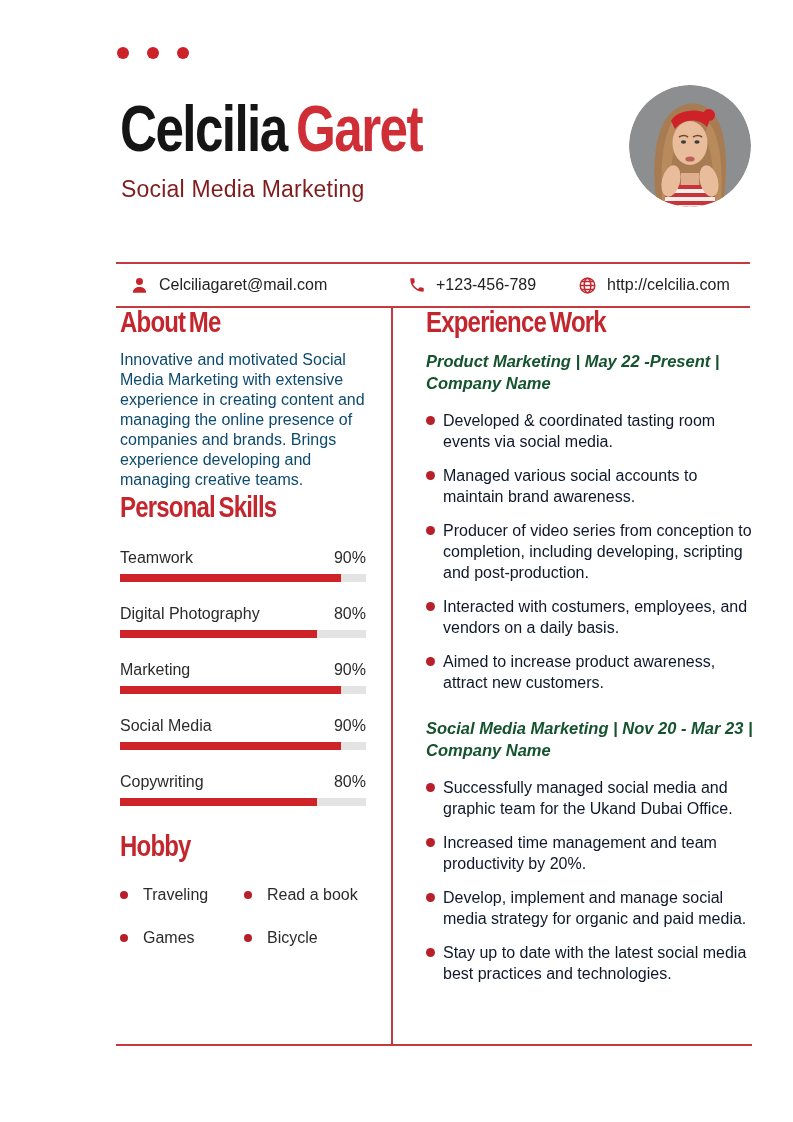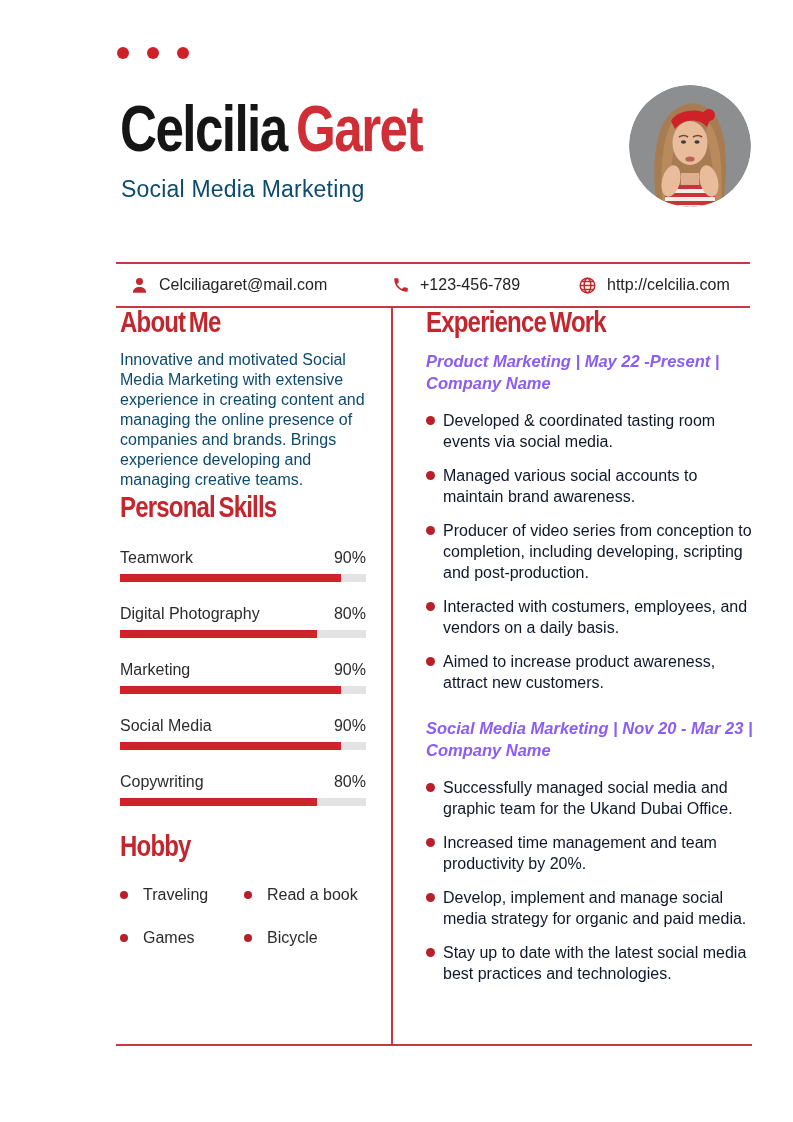--- a/index.html
+++ b/index.html
@@ -8,30 +8,30 @@
 
   
   .dots{position:absolute;left:79px;top:47px;display:flex;gap:18px;}
   .dots span{width:12px;height:12px;border-radius:50%;background:#cc2129;display:block;}
 
   
   .name{position:absolute;left:82px;top:96px;margin:0;font-size:64px;font-weight:800;
         letter-spacing:-2px;color:#151515;white-space:nowrap;transform:scaleX(.8);transform-origin:left top;
         line-height:1.05;}
   .name .last{color:#cf2e36;margin-left:12px;}
-  .subtitle{position:absolute;left:83px;top:176px;font-size:23px;color:#0c4a6e;letter-spacing:.2px;}
+  .subtitle{position:absolute;left:83px;top:176px;font-size:23px;color:#7f1d1d;letter-spacing:.2px;}
 
   
   .avatar{position:absolute;left:591px;top:85px;width:122px;height:122px;border-radius:50%;overflow:hidden;}
 
   
   .contact-bar{position:absolute;left:78px;top:262px;width:634px;height:42px;
                border-top:2px solid #c43a40;border-bottom:2px solid #c43a40;}
   .c-item{position:absolute;top:0;height:100%;display:flex;align-items:center;gap:10px;font-size:16px;color:#222;}
-  .c-item.i1{left:14px;} .c-item.i2{left:276px;} .c-item.i3{left:462px;}
+  .c-item.i1{left:14px;} .c-item.i2{left:292px;} .c-item.i3{left:462px;}
   .c-item svg{display:block;}
 
   
   .divider-v{position:absolute;left:353px;top:306px;width:2px;height:738px;background:#c43a40;}
   .divider-b{position:absolute;left:78px;top:1044px;width:636px;height:2px;background:#c43a40;}
 
   
   .col-left{position:absolute;left:82px;top:305px;width:246px;}
   .col-right{position:absolute;left:388px;top:305px;width:330px;}
 
@@ -45,21 +45,21 @@
   .skill{margin-bottom:23px;}
   .skill-row{display:flex;justify-content:space-between;align-items:baseline;font-size:16px;color:#2b2b2b;}
   .skill-pct{color:#2b2b2b;}
   .skill-track{margin-top:7px;height:8px;background:#e3e3e3;width:246px;}
   .skill-fill{height:100%;background:#ce2329;}
   .mt-hobby{margin-top:4px;}
   .hobby-grid{margin-top:23px;display:grid;grid-template-columns:124px 1fr;row-gap:25px;}
   .hobby-item{display:flex;align-items:center;gap:15px;font-size:16px;color:#2b2b2b;}
   .hobby-item .bullet{width:8px;height:8px;border-radius:50%;background:#b7202a;flex:0 0 auto;}
 
-  .job-title{font-size:16.5px;line-height:22px;font-style:italic;font-weight:600;color:#8b5cf6;}
+  .job-title{font-size:16.5px;line-height:22px;font-style:italic;font-weight:600;color:#14532d;}
   .job:first-child .job-title{margin-top:11px;}
   .job + .job .job-title{margin-top:24px;}
   ul.job-bullets{list-style:none;margin:16px 0 0 0;padding:0;}
   ul.job-bullets li{position:relative;padding-left:17px;margin-bottom:13px;
                     font-size:16px;line-height:21px;color:#0f172a;}
   ul.job-bullets li .bullet{position:absolute;left:0;top:6px;width:9px;height:9px;border-radius:50%;background:#b7202a;}
 </style>
 </head>
 <body>
 

